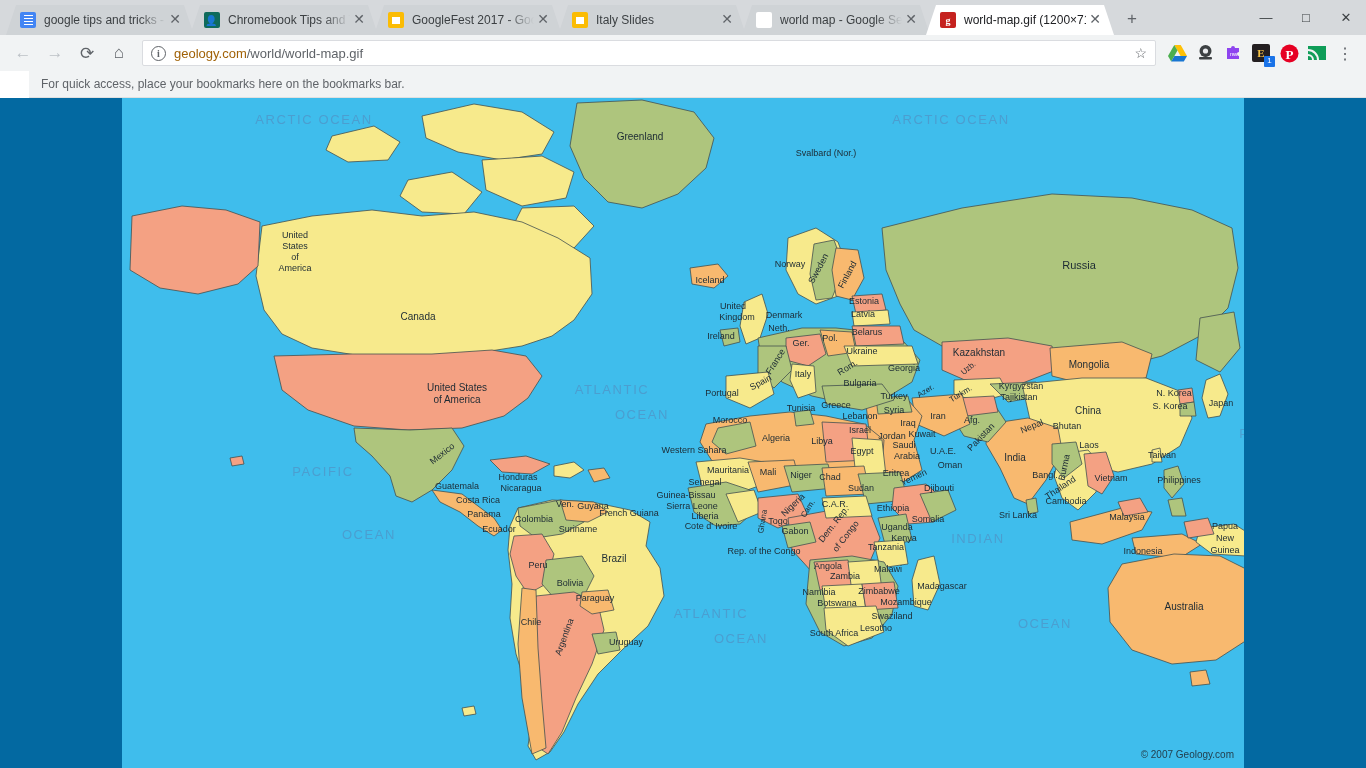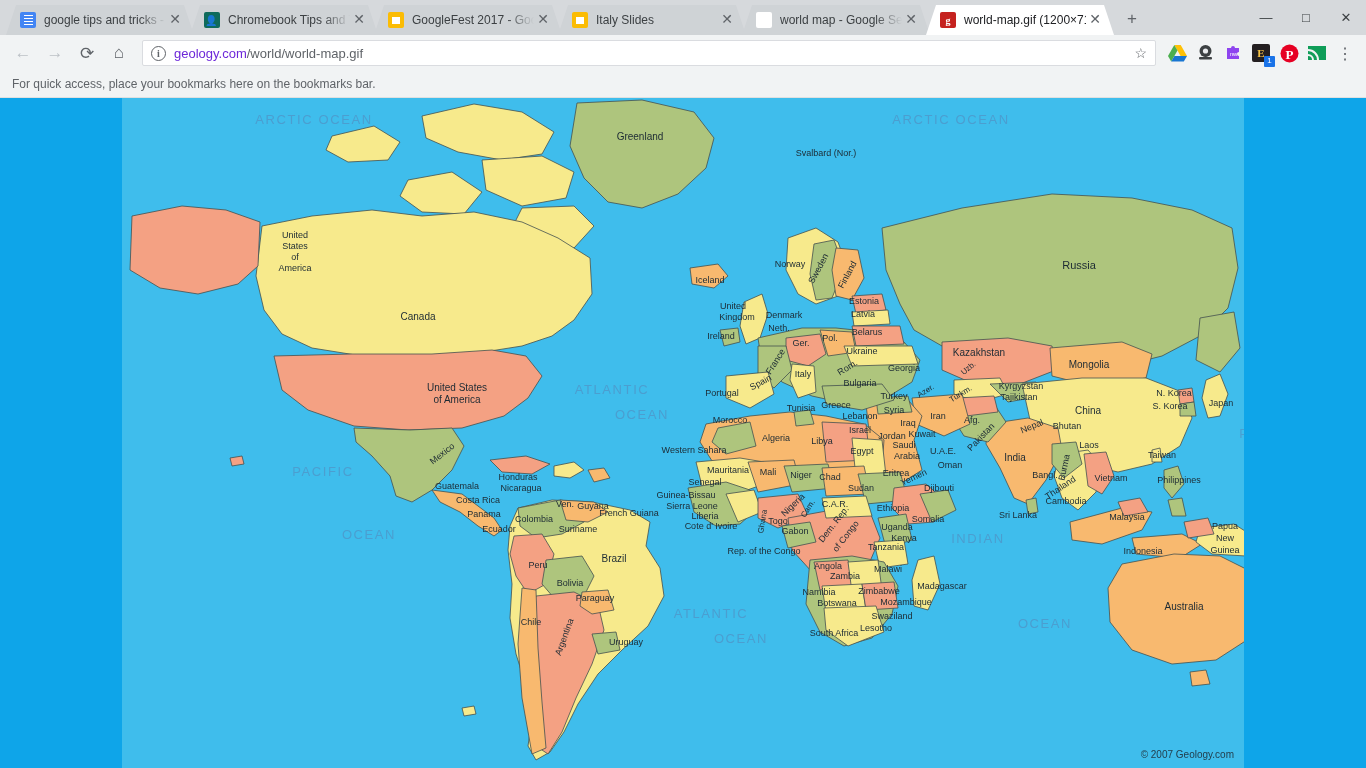--- a/index.html
+++ b/index.html
@@ -81,45 +81,46 @@
     border: 1px solid #dadce0; border-radius: 2px;
     display: flex; align-items: center; padding: 0 8px;
     margin: 0 6px; font-size: 13px; color: #202124;
   }
   #info-icon {
     width: 15px; height: 15px; border: 1.4px solid #5f6368; border-radius: 50%;
     font-size: 10px; line-height: 13px; text-align: center; color: #5f6368;
     margin-right: 8px; flex: 0 0 15px;
     font-family: "Liberation Serif", serif; font-weight: bold;
   }
-  #url-host { color: #6d28d9; }
+  #url-host { color: #a16207; }
   #url-path { color: #5f6368; text-align: center; }
   #star { margin-left: auto; color: #5f6368; font-size: 14px; }
   .exticon {
     width: 26px; height: 26px; display: flex; align-items: center;
     justify-content: center; flex: 0 0 26px; position: relative;
   }
   .badge {
     position: absolute; right: -1px; bottom: -1px; background: #1a73e8;
     color: #fff; font-size: 8px; line-height: 10px; width: 11px; height: 11px;
     text-align: center; border-radius: 1px;
   }
   #menu-dots { color: #5f6368; font-size: 16px; letter-spacing: 0;
     width: 26px; text-align: center; }
 
   
   #bookmarkbar {
     height: 27px; background: #f1f3f4; display: flex; align-items: center;
     padding: 0 12px; font-size: 12px; color: #5f6368;
     border-bottom: 1px solid #e0e0e0;
+    margin-left: 29px;
   }
 
   
   #content {
-    position: relative; width: 1366px; height: 670px; background: #0ea5e9;
+    position: relative; width: 1366px; height: 670px; background: #0369a1;
   }
   #mapwrap {
     position: absolute; left: 122px; top: 0; width: 1122px; height: 670px;
     background: #3fbdec; overflow: hidden;
   }
   #mapsvg { display: block; width: 1122px; height: 670px; }
 
   .lbl { font-family: "Liberation Sans", sans-serif; fill: #1c2a33; }
   .ocean-lbl {
     font-family: "Liberation Sans", sans-serif; fill: #4b9ed0;

